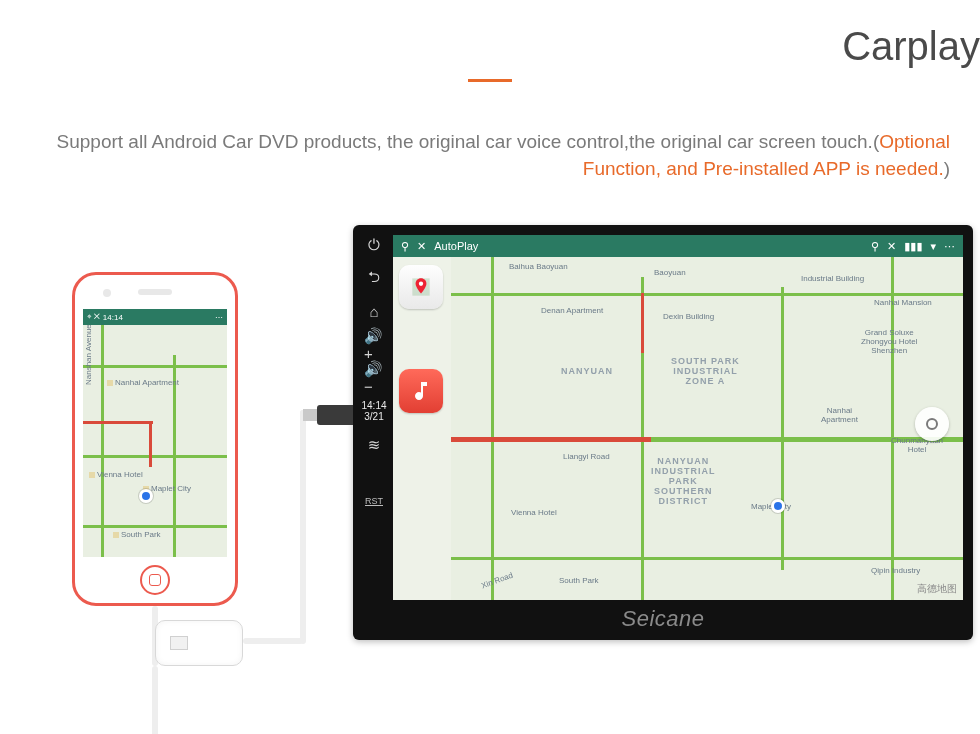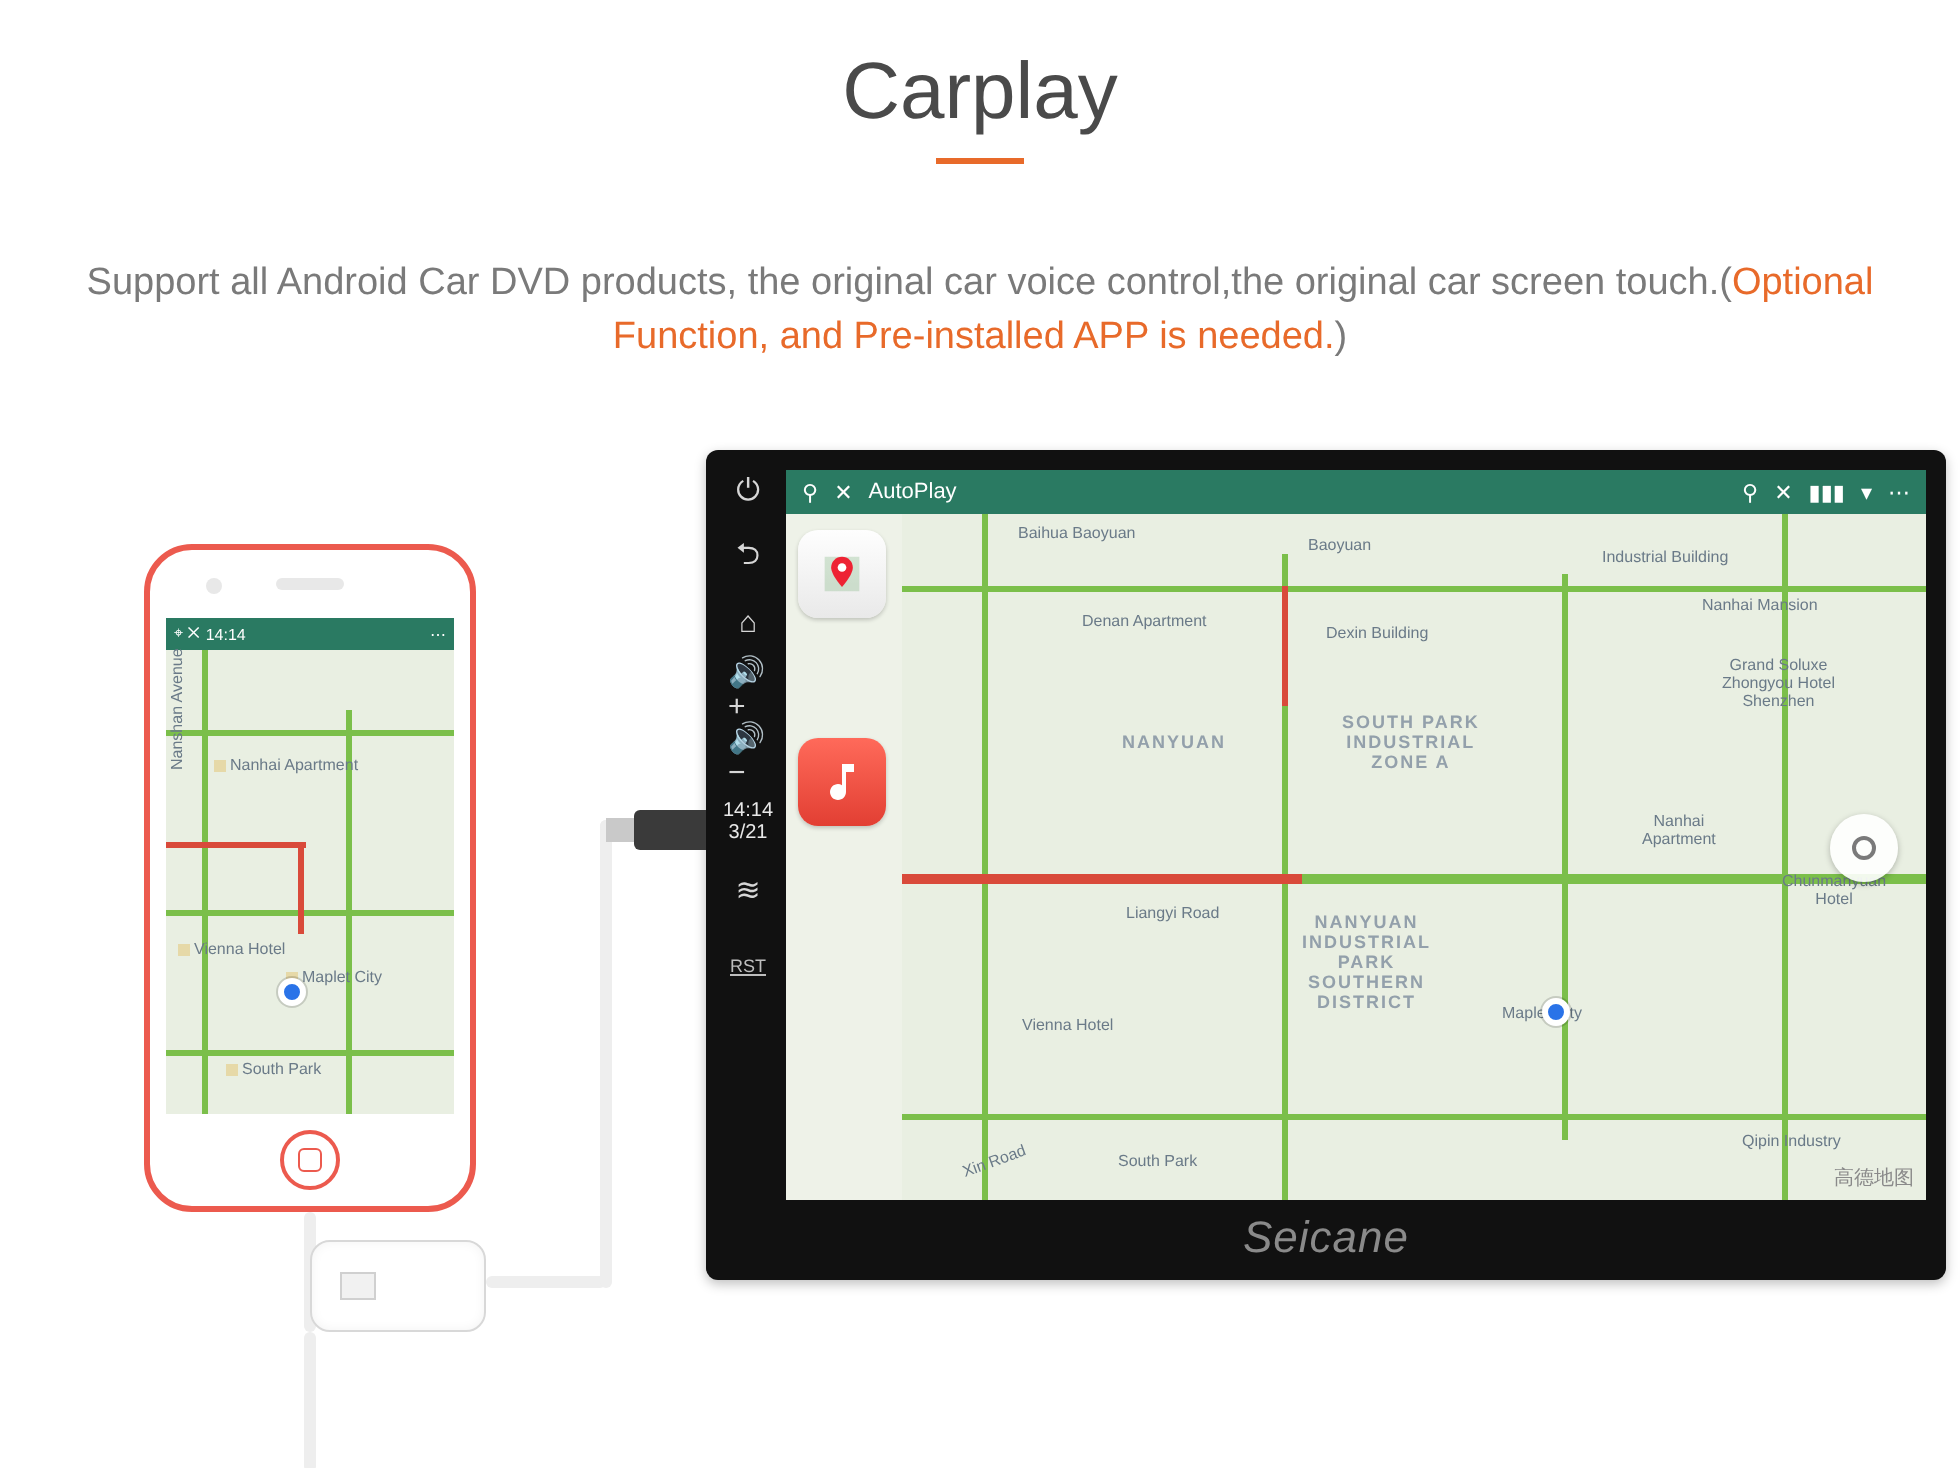--- a/index.html
+++ b/index.html
@@ -5,21 +5,21 @@
   * { box-sizing: border-box; margin: 0; padding: 0; }
   body {
     width: 980px;
     height: 734px;
     font-family: Arial, Helvetica, sans-serif;
     background: #ffffff;
     position: relative;
     overflow: hidden;
   }
   .header {
-    text-align: center;
+    text-align: right;
     padding-top: 24px;
   }
   .title {
     font-size: 40px;
     color: #4a4a4a;
     font-weight: 400;
   }
   .divider {
     width: 44px;
     height: 3px;
@@ -126,21 +126,21 @@
     position:absolute; bottom:8px; left:50%; transform:translateX(-50%);
     color:#8a8a8a; font-style:italic; font-size:22px; letter-spacing:.5px;
   }
   .unit .sidebar {
     position:absolute; left:6px; top:10px; bottom:40px; width:30px;
     display:flex; flex-direction:column; align-items:center; gap:13px;
     color:#d6d6d6;
   }
   .unit .sidebar .ico { width:20px; height:20px; display:flex; align-items:center; justify-content:center; font-size:15px;}
   .unit .sidebar .clk { font-size:10px; line-height:1.1; text-align:center; color:#e8e8e8;}
-  .unit .sidebar .rst { font-size:9px; color:#bdbdbd; margin-top:10px;text-decoration:underline;}
+  .unit .sidebar .rst { font-size:9px; color:#bdbdbd; margin-top:28px;text-decoration:underline;}
   .unit .display {
     position:absolute; left:40px; top:10px; right:10px; bottom:40px;
     background:#eef2e8; overflow:hidden;
   }
   .unit .topbar{
     position:absolute; top:0; left:0; right:0; height:22px;
     background:#2a7a62; color:#fff; font-size:11px;
     display:flex; align-items:center; justify-content:space-between; padding:0 8px;
   }
   .unit .topbar .l, .unit .topbar .r { display:flex; gap:8px; align-items:center;}
@@ -318,21 +318,21 @@
 INDUSTRIAL
 PARK
 SOUTHERN
 DISTRICT</div>
 
       <div class="label" style="left:58px; top:6px;">Baihua Baoyuan</div>
       <div class="label" style="left:203px; top:12px;">Baoyuan</div>
       <div class="label" style="left:90px; top:50px;">Denan Apartment</div>
       <div class="label" style="left:212px; top:56px;">Dexin Building</div>
       <div class="label" style="left:350px; top:18px;">Industrial Building</div>
-      <div class="label" style="left:400px; top:42px;">Nanhai Mansion</div>
+      <div class="label" style="left:423px; top:42px;">Nanhai Mansion</div>
       <div class="label" style="left:410px; top:72px; white-space:pre;text-align:center;">Grand Soluxe
 Zhongyou Hotel
 Shenzhen</div>
       <div class="label" style="left:370px; top:150px; white-space:pre;">Nanhai
 Apartment</div>
       <div class="label" style="left:440px; top:180px; white-space:pre;">Chunmanyuan
 Hotel</div>
       <div class="label" style="left:60px; top:252px;">Vienna Hotel</div>
       <div class="label" style="left:300px; top:246px;">Maplet City</div>
       <div class="label" style="left:420px; top:310px;">Qipin Industry</div>

